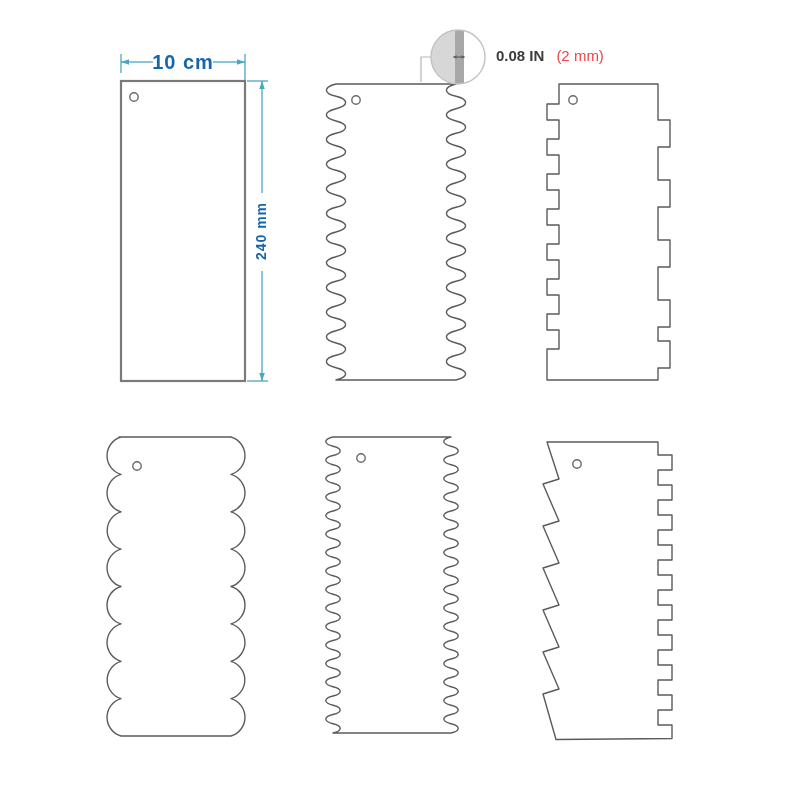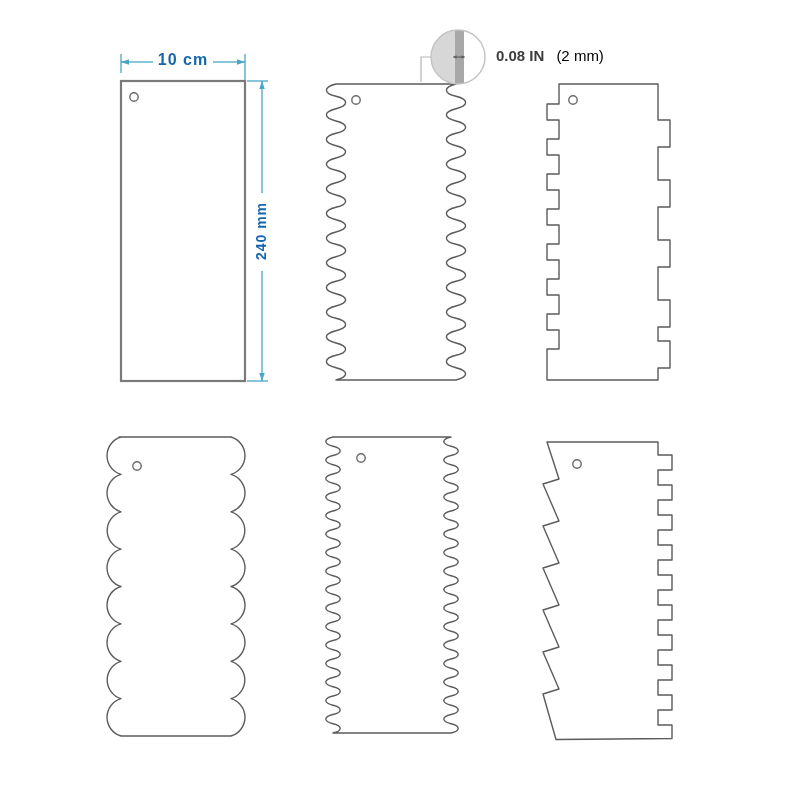--- a/index.html
+++ b/index.html
@@ -7,33 +7,33 @@
     width:800px;height:800px;position:relative;overflow:hidden;
     font-family:"Liberation Sans", sans-serif;
     --dim-line:#4aa6c4;
     --dim-text:#1566ad;
     --outline:#5b5b5b;
   }
   #stage{position:absolute;left:0;top:0;width:800px;height:800px;}
   .label{position:absolute;user-select:none;}
   .width-label{
     left:121px;top:51px;width:124px;text-align:center;
-    font-size:16px;font-weight:bold;color:var(--dim-text);letter-spacing:1px;
+    font-size:20px;font-weight:bold;color:var(--dim-text);letter-spacing:1px;
   }
   .height-label{
     left:217px;top:222px;width:90px;height:18px;text-align:center;
     font-size:14px;font-weight:bold;color:var(--dim-text);letter-spacing:1px;
     transform:rotate(-90deg);
   }
   .thickness-label{
     left:496px;top:47px;font-size:15px;color:#3f3f3f;display:flex;gap:12px;
     white-space:nowrap;
   }
   .thickness-label .bold{font-weight:bold;color:#3c3c3c;}
-  .thickness-label .light{color:#000000;}
+  .thickness-label .light{color:#ef4444;}
 </style>
 </head>
 <body style="--dim-line: #4aa6c4; --dim-text: #1566ad; --outline: #5b5b5b;">
 
 <svg id="stage" width="800" height="800" viewBox="0 0 800 800" xmlns="http://www.w3.org/2000/svg">
     <g>
       <rect x="121" y="81" width="124" height="300" fill="#ffffff" stroke="#7a7a7a" stroke-width="2.2"></rect>
       <circle cx="134" cy="97" r="4.2" fill="#ffffff" stroke="#6a6a6a" stroke-width="1.4"></circle>
     </g>
     <g>

